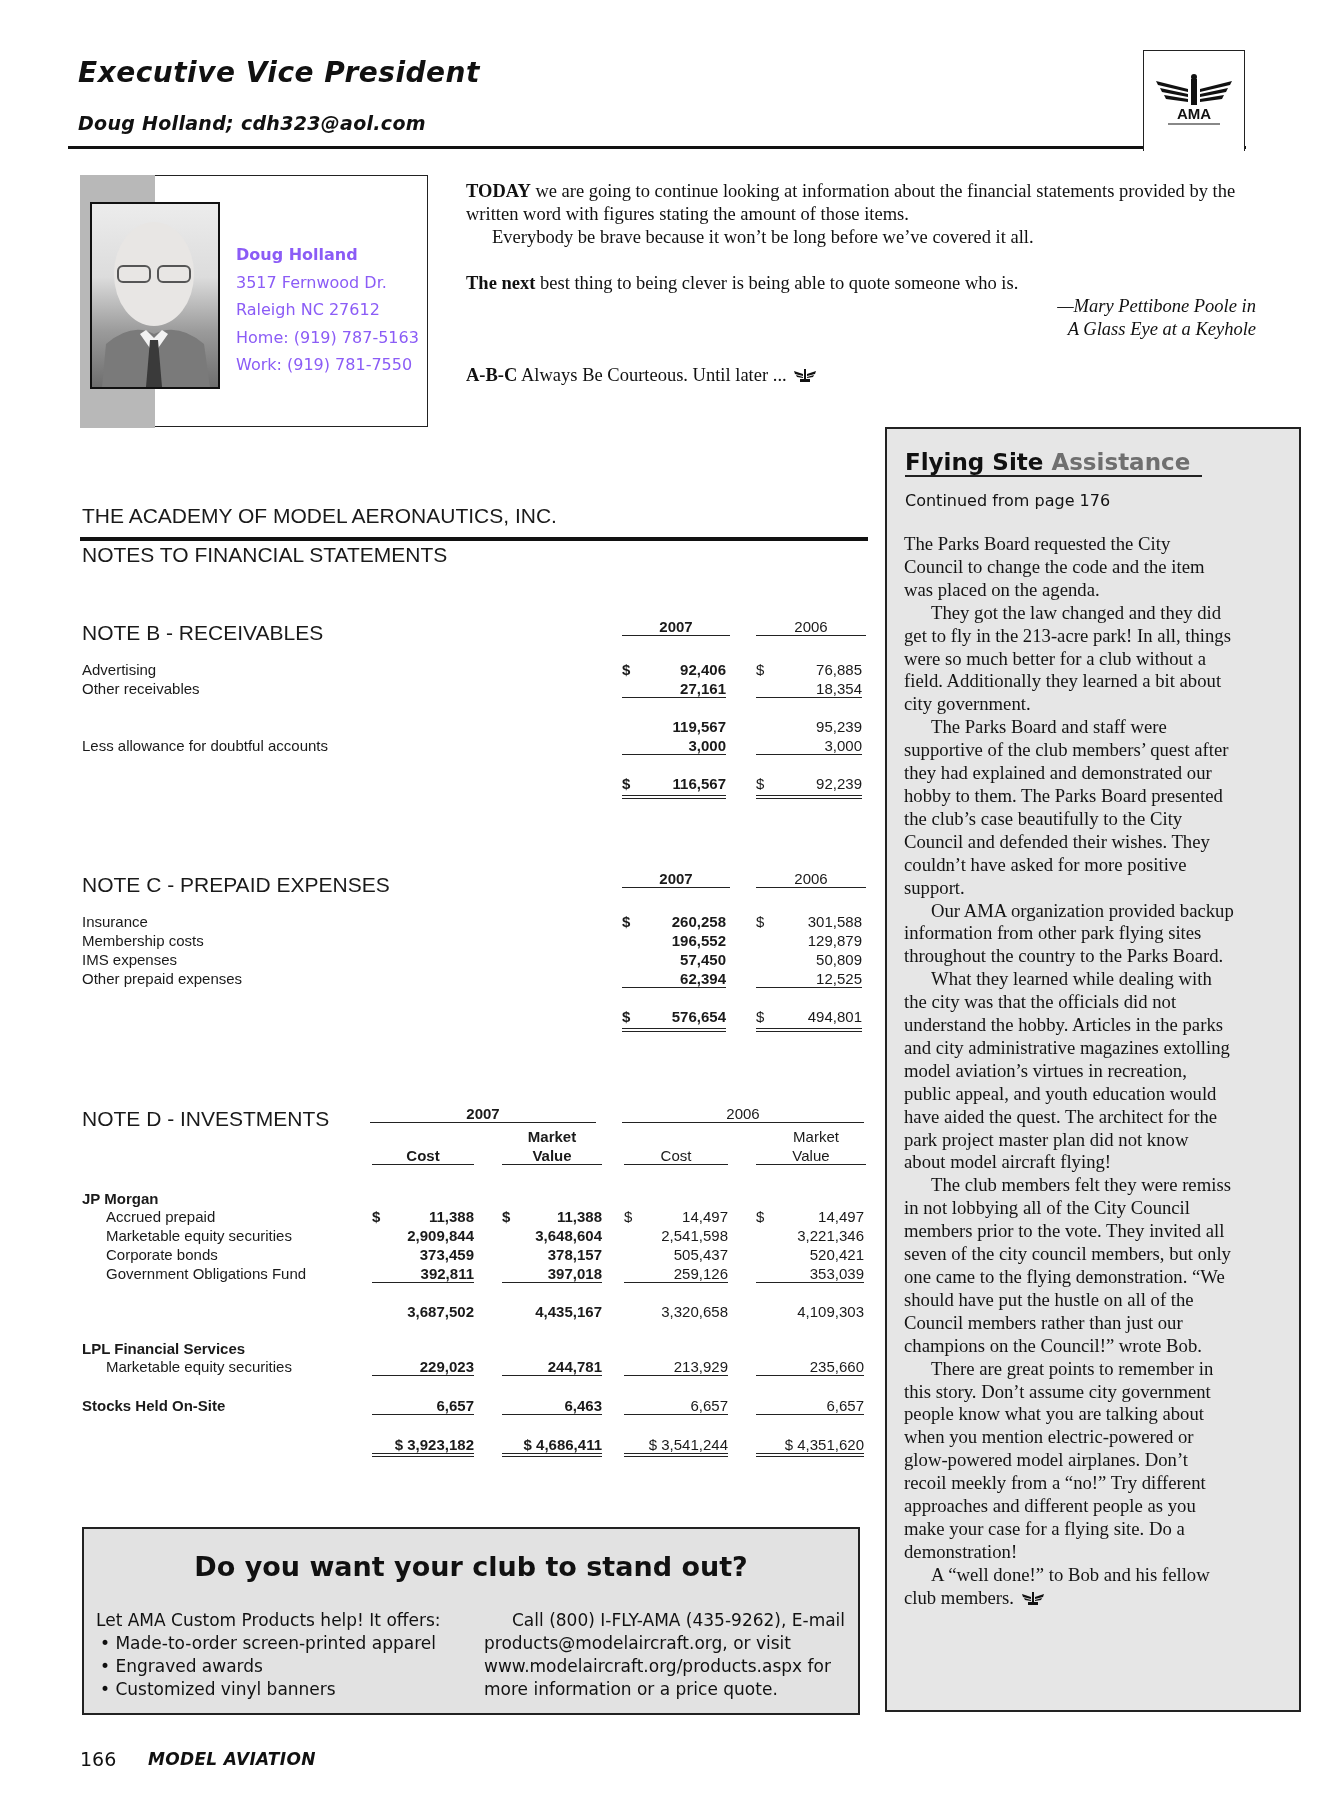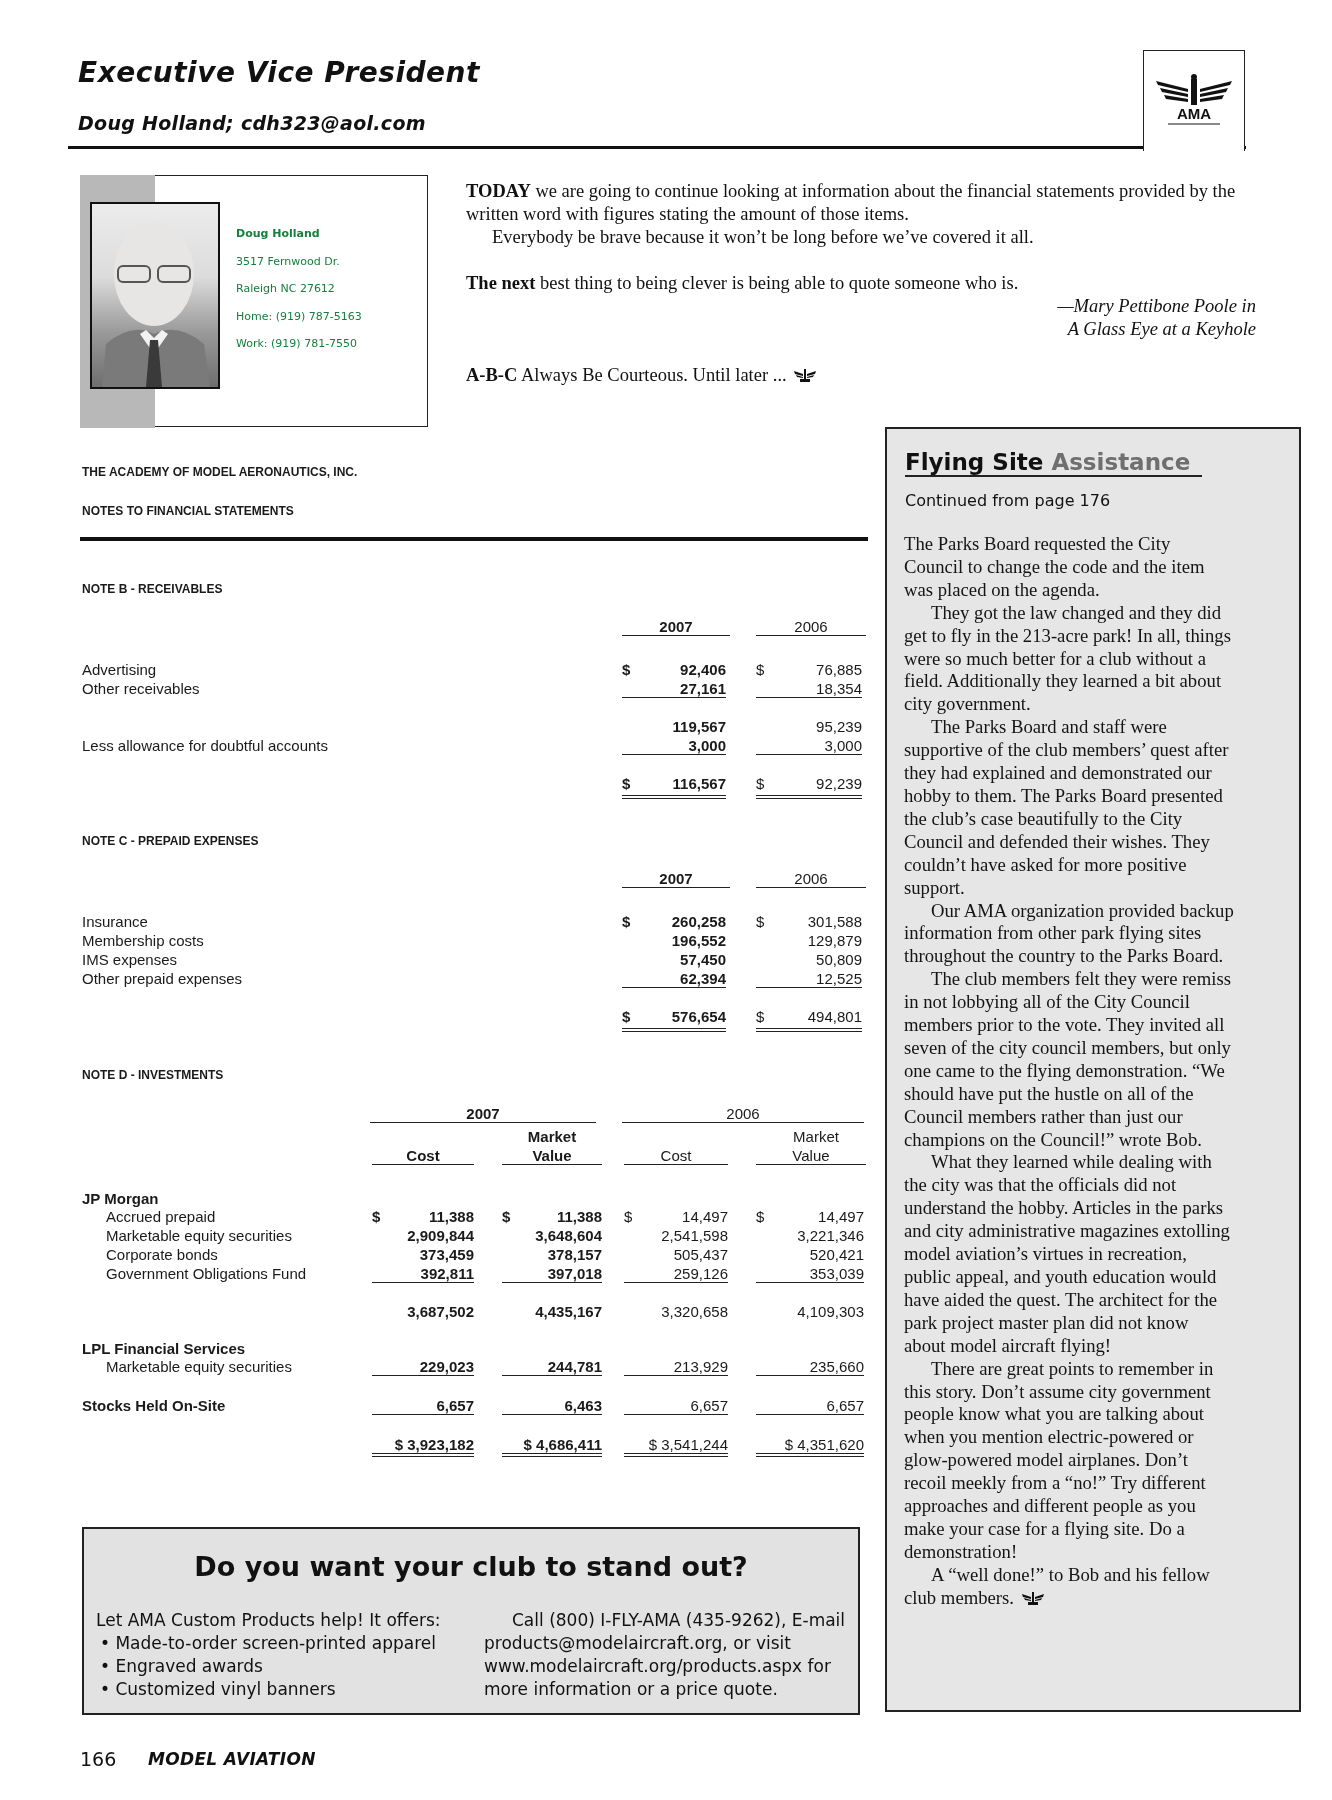--- a/index.html
+++ b/index.html
@@ -10,33 +10,33 @@
   .hdr-title { left: 78px; top: 56px; font-family: "DejaVu Sans", sans-serif; font-weight: bold; font-style: italic; font-size: 28px; letter-spacing: 0.5px; }
   .hdr-sub { left: 78px; top: 112px; font-family: "DejaVu Sans", sans-serif; font-weight: bold; font-style: italic; font-size: 19px; letter-spacing: 0.3px; }
   .hdr-rule { left: 68px; top: 146px; width: 1178px; height: 3px; background: #111; }
   .logo-box { left: 1143px; top: 50px; width: 100px; height: 100px; border: 1.5px solid #222; border-bottom: none; background: #fff; }
   .logo-box svg { position: absolute; left: 10px; top: 22px; }
 
   
   .bio-gray { left: 80px; top: 175px; width: 75px; height: 253px; background: #b8b8b8; }
   .bio-card { left: 155px; top: 175px; width: 272px; height: 250px; border: 1.5px solid #222; border-left: none; background: #fff; }
   .photo { left: 90px; top: 202px; width: 126px; height: 183px; border: 2px solid #111; background: linear-gradient(180deg, #ececec 0%, #dcdcdc 40%, #9a9a9a 70%, #6e6e6e 100%); overflow: hidden; }
-  .bio-text { left: 236px; top: 220px; font-family: "DejaVu Sans", sans-serif; font-size: 11px; line-height: 27.5px; color: #15803d; }
+  .bio-text { left: 236px; top: 241px; font-family: "DejaVu Sans", sans-serif; font-size: 16px; line-height: 27.5px; color: #8b5cf6; }
   .bio-text .name { font-weight: bold; }
 
   
   .intro { left: 466px; top: 180px; width: 790px; font-family: "Liberation Serif", serif; font-size: 18.5px; line-height: 23px; color: #111; }
   .intro p { margin: 0; }
   .intro .indent { text-indent: 26px; }
   .intro .gap { height: 23px; }
   .intro .attrib { text-align: right; font-style: italic; }
 
   
   .fin { font-family: "Liberation Sans", sans-serif; color: #1a1a1a; }
-  .fin .h { font-weight: bold; font-size: 12px; }
+  .fin .h { font-weight: normal; font-size: 21px; margin-top: 39px; }
   .fin .lbl { font-size: 15px; }
   .fin .num { font-size: 15px; text-align: right; }
   .fin .bold { font-weight: bold; }
   .fin .ul { border-bottom: 1.5px solid #222; }
   .fin .dul { border-bottom: 4px double #222; }
   .hr-thick { left: 80px; top: 537px; width: 788px; height: 4px; background: #111; }
 
   .col-hdr { text-align: center; font-size: 15px; }
 
   
@@ -268,22 +268,22 @@
 <div class="abs pg-mag">MODEL AVIATION</div>
 
 <div class="abs side">
   <div class="abs side-title"><span>Flying Site</span> <span class="grey">Assistance</span></div>
   <div class="abs side-cont">Continued from page 176</div>
   <div class="abs side-body">
     <p>The Parks Board requested the City Council to change the code and the item was placed on the agenda.</p>
     <p>They got the law changed and they did get to fly in the 213-acre park! In all, things were so much better for a club without a field. Additionally they learned a bit about city government.</p>
     <p>The Parks Board and staff were supportive of the club members’ quest after they had explained and demonstrated our hobby to them. The Parks Board presented the club’s case beautifully to the City Council and defended their wishes. They couldn’t have asked for more positive support.</p>
     <p>Our AMA organization provided backup information from other park flying sites throughout the country to the Parks Board.</p>
+    <p>What they learned while dealing with the city was that the officials did not understand the hobby. Articles in the parks and city administrative magazines extolling model aviation’s virtues in recreation, public appeal, and youth education would have aided the quest. The architect for the park project master plan did not know about model aircraft flying!</p>
     <p>The club members felt they were remiss in not lobbying all of the City Council members prior to the vote. They invited all seven of the city council members, but only one came to the flying demonstration. “We should have put the hustle on all of the Council members rather than just our champions on the Council!” wrote Bob.</p>
-    <p>What they learned while dealing with the city was that the officials did not understand the hobby. Articles in the parks and city administrative magazines extolling model aviation’s virtues in recreation, public appeal, and youth education would have aided the quest. The architect for the park project master plan did not know about model aircraft flying!</p>
     <p>There are great points to remember in this story. Don’t assume city government people know what you are talking about when you mention electric-powered or glow-powered model airplanes. Don’t recoil meekly from a “no!” Try different approaches and different people as you make your case for a flying site. Do a demonstration!</p>
     <p><span>A “well done!” to Bob and his fellow club members.</span>
       <svg class="mini-logo" width="22" height="14" viewBox="0 0 22 14">
           <path d="M0 2 L9 5 L9 7 L1 5Z M22 2 L13 5 L13 7 L21 5Z M2 6 L9 8 L9 9 L3 8Z M20 6 L13 8 L13 9 L19 8Z" fill="#111"></path>
           <rect x="10" y="0" width="2" height="10" fill="#111"></rect>
           <rect x="6" y="10" width="10" height="3" fill="#111"></rect>
         </svg>
     </p>
   </div>
 </div>

